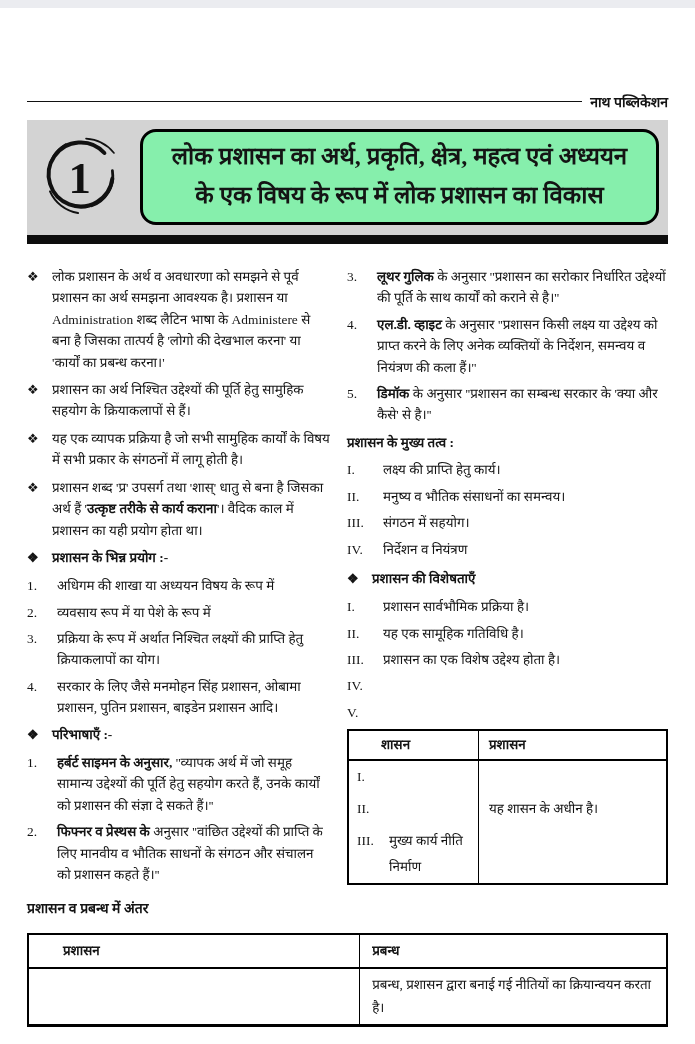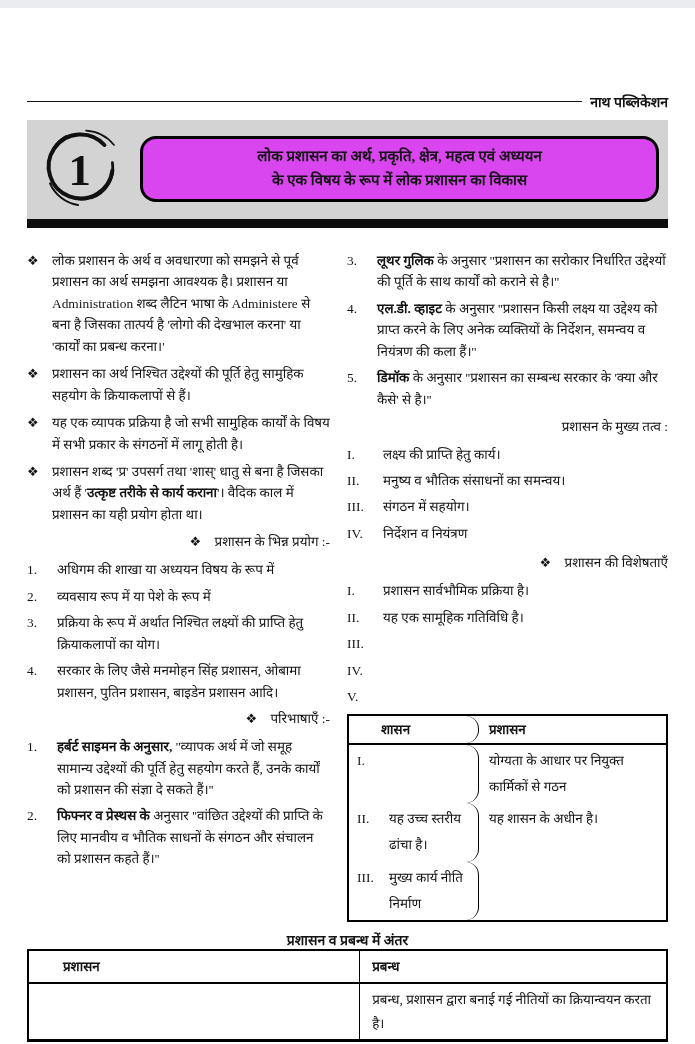--- a/index.html
+++ b/index.html
@@ -15,51 +15,51 @@
   
   .pub-row { display:flex; align-items:center; margin-top:84px; }
   .pub-rule { flex:1; height:0; border-top:1.6px solid #111; }
   .pub-name { font-weight:bold; font-size:14px; padding-left:8px; white-space:nowrap;text-align:center; }
 
   
   .banner { margin-top:9px; background:#d3d3d3; padding:9px 9px 10px 11px; display:flex; align-items:center; gap:14px; }
   .chapter-badge { width:88px; height:80px; flex:0 0 auto; position:relative; }
   .chapter-badge svg { width:100%; height:100%; }
   .title-box {
-    flex:1; background:#d946ef; border:3px solid #000; border-radius:16px;
-    padding:5px 8px 7px; text-align:center; font-weight:bold; font-size:15px; line-height:1.62;
+    flex:1; background:#86efac; border:3px solid #000; border-radius:16px;
+    padding:5px 8px 7px; text-align:center; font-weight:bold; font-size:24px; line-height:1.62;
   }
   .black-bar { height:9px; background:#0d0d0d; }
 
   
   .columns { display:flex; gap:17px; margin-top:22px; font-size:13.4px; line-height:1.6; }
   .col-left  { width:303px; flex:0 0 auto; }
   .col-right { flex:1; min-width:0; }
 
   .bullet-item { display:flex; gap:11px; margin-bottom:6px; }
   .bullet-marker { flex:0 0 14px; font-size:13px; line-height:1.7; }
   .num-item { display:flex; gap:6px; margin-bottom:5px; }
   .num-label { flex:0 0 24px; }
   .roman-label { flex:0 0 30px; }
-  .sec-heading { display:flex; gap:11px; font-weight:normal; margin:3px 0 6px;justify-content:flex-end; }
+  .sec-heading { display:flex; gap:11px; font-weight:bold; margin:3px 0 6px; }
   .b { font-weight:bold; }
 
   
   .t1 { border:2px solid #000; margin-top:6px; font-size:13.4px; }
   .t1 .t1-row { display:flex; }
-  .t1 .cl { width:41%; border-right:1.6px solid #000; padding:3px 2px 3px 8px;border-radius:13px; }
+  .t1 .cl { width:41%; border-right:1.6px solid #000; padding:3px 2px 3px 8px; }
   .t1 .cr { flex:1; padding:3px 6px 3px 10px; }
   .t1-head { font-weight:bold; border-bottom:2.6px solid #000; }
   .t1-head .cl { padding-left:32px; }
   .t1-body .cl { display:flex; gap:6px; }
   .t1-body .t1-row { line-height:1.95; }
   .t1-body .roman-label { flex:0 0 26px; }
 
   
-  .cmp-heading { text-align:center; font-weight:bold; font-size:14px; margin:8px 0 0; }
+  .cmp-heading { font-weight:bold; font-size:14px; margin:8px 0 16px; }
   .t2 { border:2px solid #000; font-size:13.4px; }
   .t2 .t2-row { display:flex; }
   .t2 .cl { width:52%; border-right:1.6px solid #000; padding:4px 8px 4px 10px; }
   .t2 .cr { flex:1; padding:4px 6px 4px 12px; }
   .t2-head { font-weight:bold; border-bottom:2.6px solid #000; }
   .t2-head .cl { padding-left:34px; }
   .t2 .row-sep { border-bottom:1.6px solid #000; }
   .t2 .cell-flex { display:flex; gap:7px; }
   .t2 .t2-row { line-height:1.75; }
 </style>
@@ -191,44 +191,43 @@
       <div class="num-item">
         <span class="roman-label">I.</span>
         <span>प्रशासन सार्वभौमिक प्रक्रिया है।</span>
       </div>
       <div class="num-item">
         <span class="roman-label">II.</span>
         <span>यह एक सामूहिक गतिविधि है।</span>
       </div>
       <div class="num-item">
         <span class="roman-label">III.</span>
+        <span>प्रशासन का एक विशेष उद्देश्य होता है।</span>
       </div>
       <div class="num-item">
         <span class="roman-label">IV.</span>
       </div>
       <div class="num-item">
         <span class="roman-label">V.</span>
       </div>
 
       <div class="t1">
         <div class="t1-row t1-head">
           <div class="cl">शासन</div>
           <div class="cr">प्रशासन</div>
         </div>
         <div class="t1-body">
           <div class="t1-row">
             <div class="cl">
                 <span class="roman-label">I.</span>
               </div>
-            <div class="cr">योग्यता के आधार पर नियुक्त कार्मिकों से गठन</div>
           </div>
           <div class="t1-row">
             <div class="cl">
                 <span class="roman-label">II.</span>
-                <span>यह उच्च स्तरीय ढांचा है।</span>
               </div>
             <div class="cr">यह शासन के अधीन है।</div>
           </div>
           <div class="t1-row">
             <div class="cl">
                 <span class="roman-label">III.</span>
                 <span>मुख्य कार्य नीति निर्माण</span>
               </div>
           </div>
         </div>

